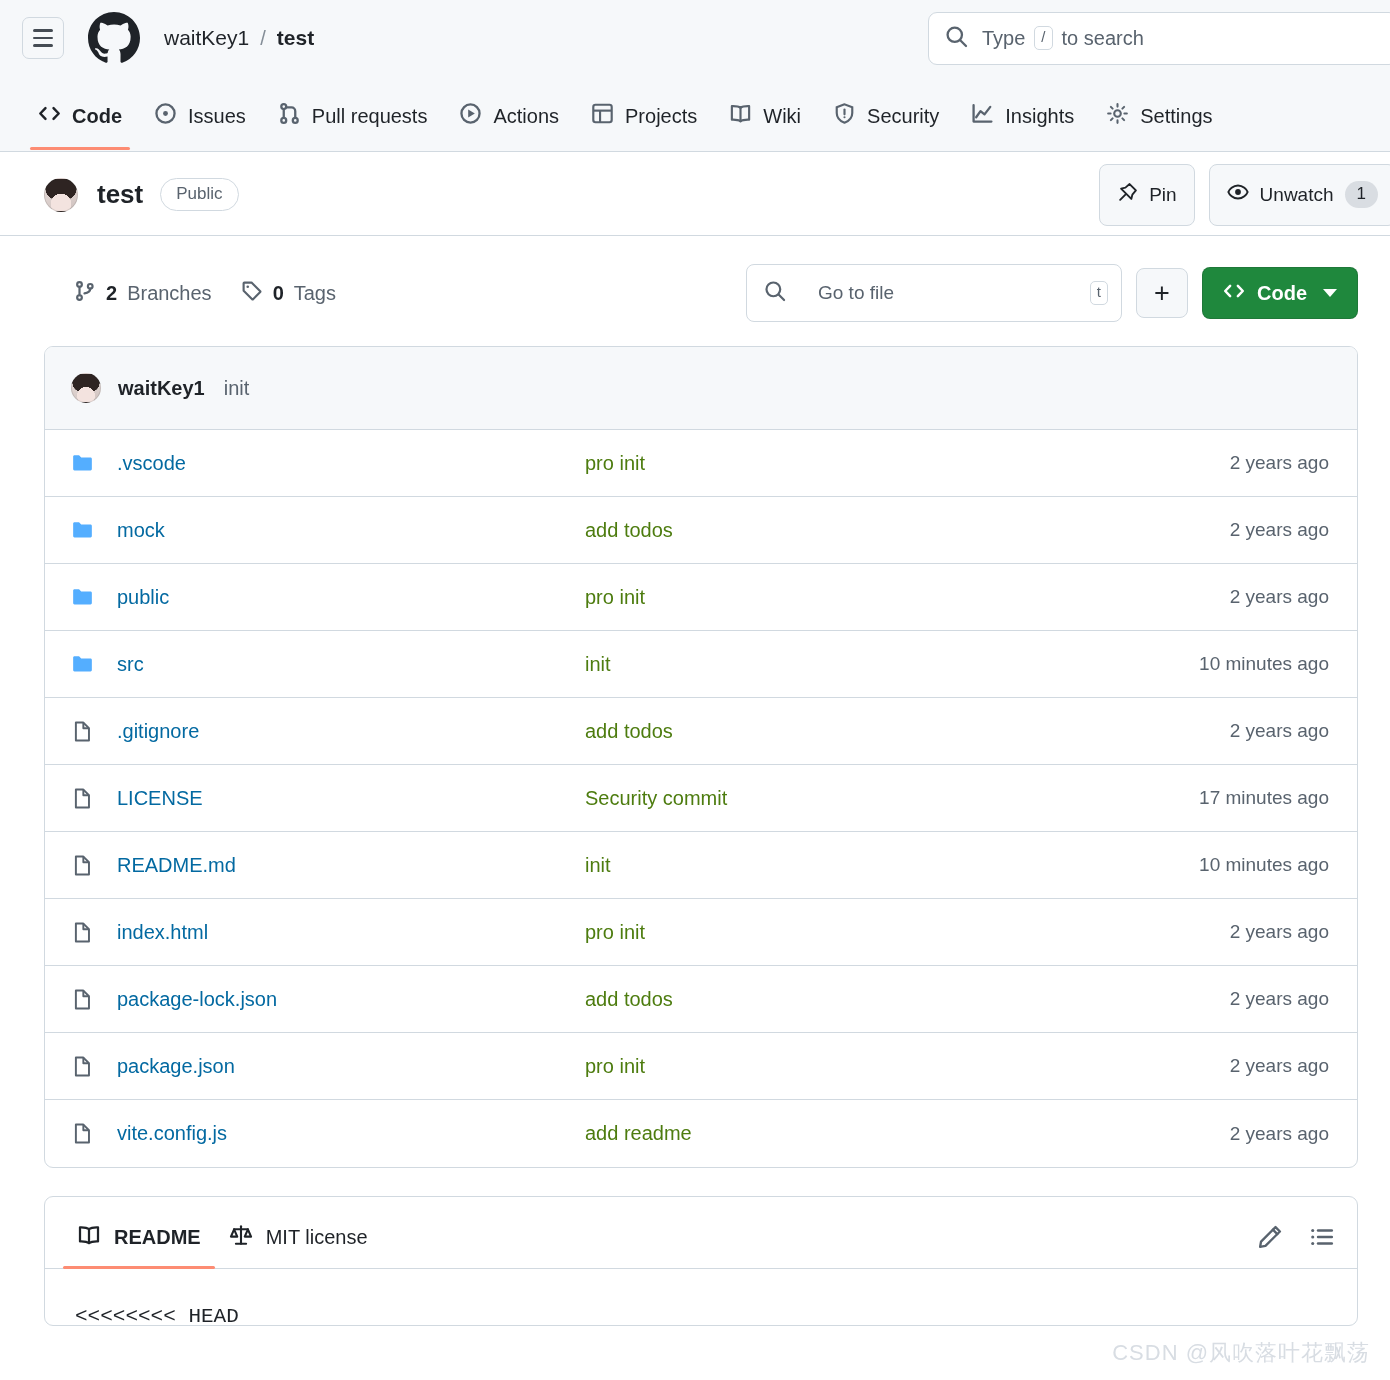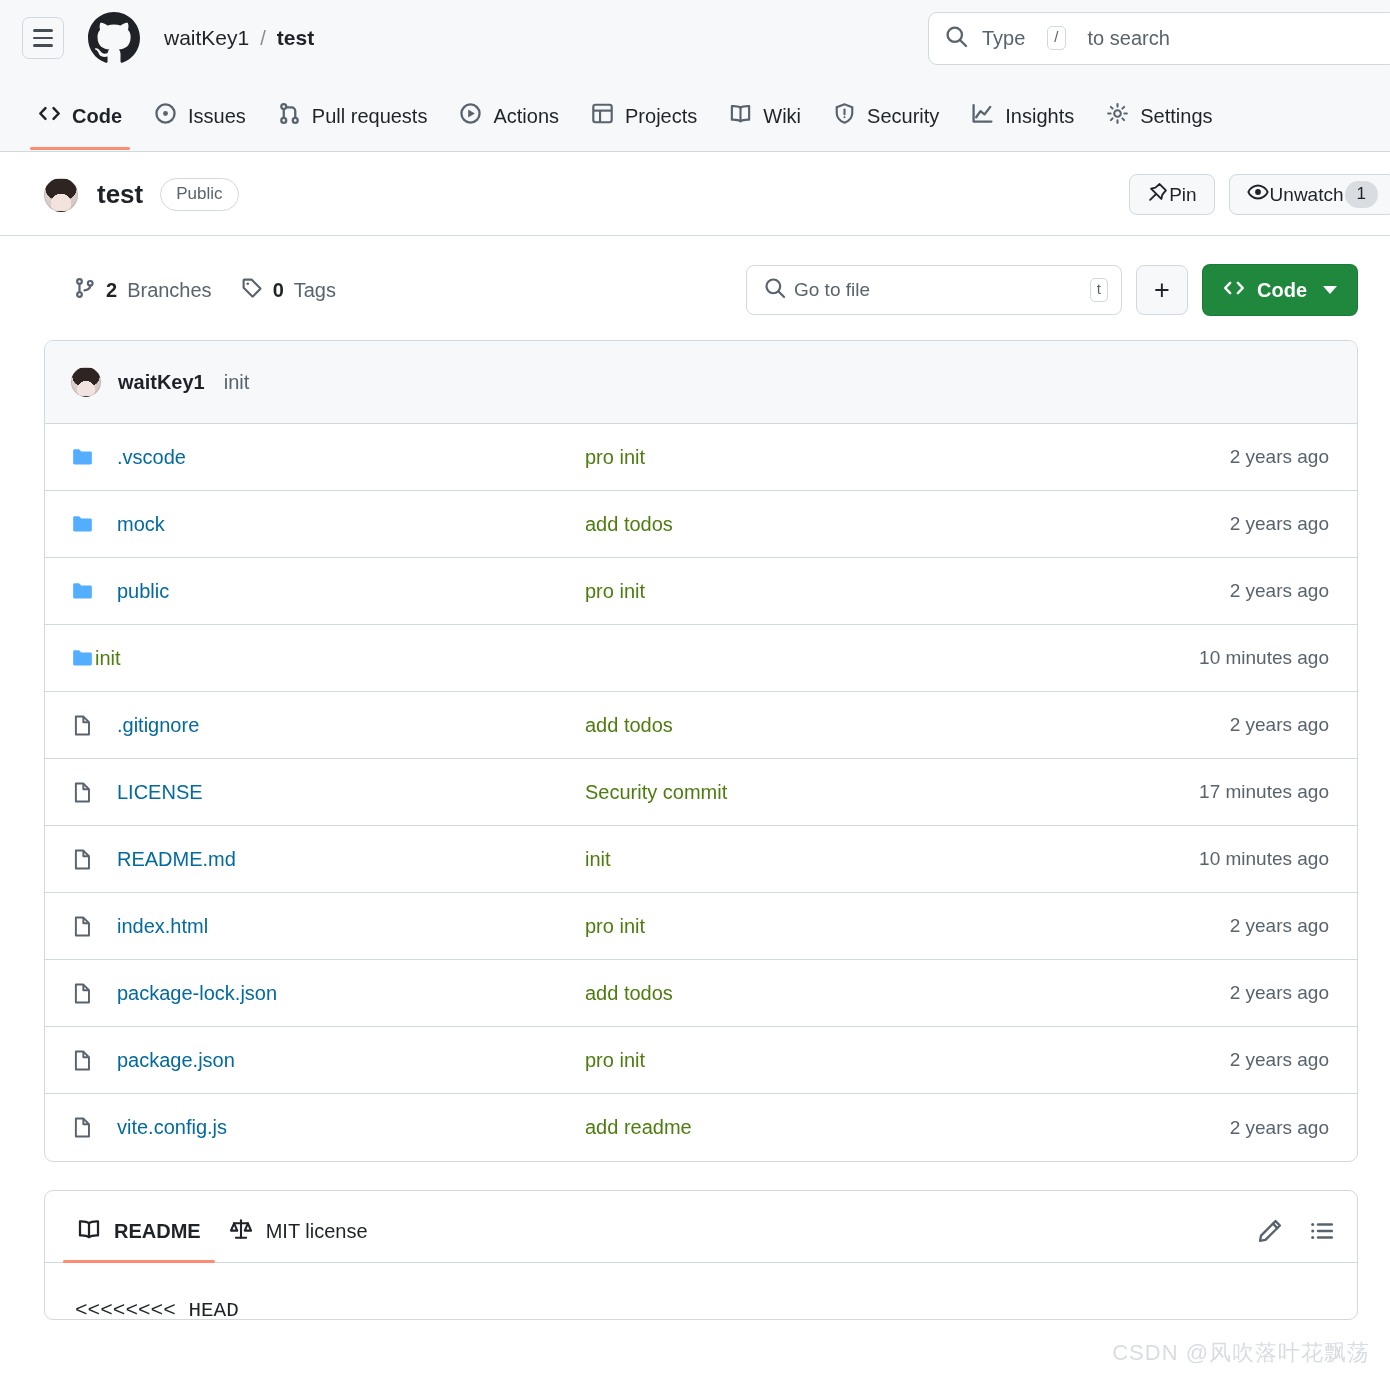--- a/index.html
+++ b/index.html
@@ -68,21 +68,21 @@
     border: 1px solid #d1d9e0;
     border-radius: 9px;
     background: #ffffff;
     display: flex; align-items: center;
     padding: 0 16px;
     gap: 14px;
     cursor: text;
   }
   .search-text {
     color: #59636e; font-size: 20px;
-    display: flex; align-items: flex-end; gap: 22px;
+    display: flex; align-items: flex-end; gap: 9px;
     white-space: nowrap;
   }
   .kbd {
     border: 1px solid #d1d9e0;
     border-radius: 5px;
     font-size: 15px;
     padding: 1px 6px 2px;
     color: #59636e;
     line-height: 1.25;
     background: #ffffff;
@@ -151,22 +151,22 @@
   }
   .head-actions {
     margin-left: auto;
     display: flex; align-items: center; gap: 14px;
     margin-right: -36px;
   }
   .btn {
     border: 1px solid #d1d9e0;
     background: #f6f8fa;
     border-radius: 8px;
-    height: 41px;
-    display: flex; align-items: center; gap: 1px;
+    height: 62px;
+    display: flex; align-items: center; gap: 11px;
     padding: 0 17px;
     font-size: 19px;
     color: #1f2328;
     cursor: pointer;
     white-space: nowrap;
   }
   .counter {
     background: #d9dde2;
     border-radius: 2em;
     font-size: 17px;
@@ -211,27 +211,27 @@
     cursor: pointer; color: #59636e;
     margin-right: 18px;
   }
   .ref-item b { color: #1f2328; font-weight: bold; }
 
   .toolbar-right {
     margin-left: auto;
     display: flex; align-items: center; gap: 14px;
   }
   .file-search {
-    width: 376px; height: 50px;
+    width: 376px; height: 58px;
     border: 1px solid #d1d9e0;
     border-radius: 8px;
     background: #ffffff;
     display: flex; align-items: center;
     padding: 0 13px 0 17px;
-    gap: 8px;
+    gap: 32px;
     cursor: text;
   }
   .file-search .ph { color: #59636e; font-size: 19px; flex: 1; }
   .icon-btn {
     width: 52px; height: 50px;
     border: 1px solid #d1d9e0;
     background: #f6f8fa;
     border-radius: 8px;
     display: flex; align-items: center; justify-content: center;
     cursor: pointer;
@@ -652,20 +652,21 @@
     <span class="fmsg">pro init</span>
     <span class="ftime">2 years ago</span>
   </div>
 
   <div class="row">
     <span class="ficon">
       <svg width="23" height="23" viewBox="0 0 16 16" fill="#54aeff">
           <path d="M1.5 3.2c0-.5.4-.9.9-.9h3.2l1.5 1.6h6.5c.5 0 .9.4.9.9v7.1c0 .5-.4.9-.9.9H2.4c-.5 0-.9-.4-.9-.9V3.2Z"></path>
         </svg>
     </span>
+    <span class="fname">src</span>
     <span class="fmsg">init</span>
     <span class="ftime">10 minutes ago</span>
   </div>
 
   <div class="row">
     <span class="ficon">
       <svg width="23" height="23" viewBox="0 0 16 16" fill="none" stroke="#59636e" stroke-width="1.35" stroke-linejoin="round">
           <path d="M3.4 1.8h5.2l3.9 3.9v8.5H3.4V1.8Z"></path>
           <polyline points="8.6,1.8 8.6,5.7 12.5,5.7"></polyline>
         </svg>

